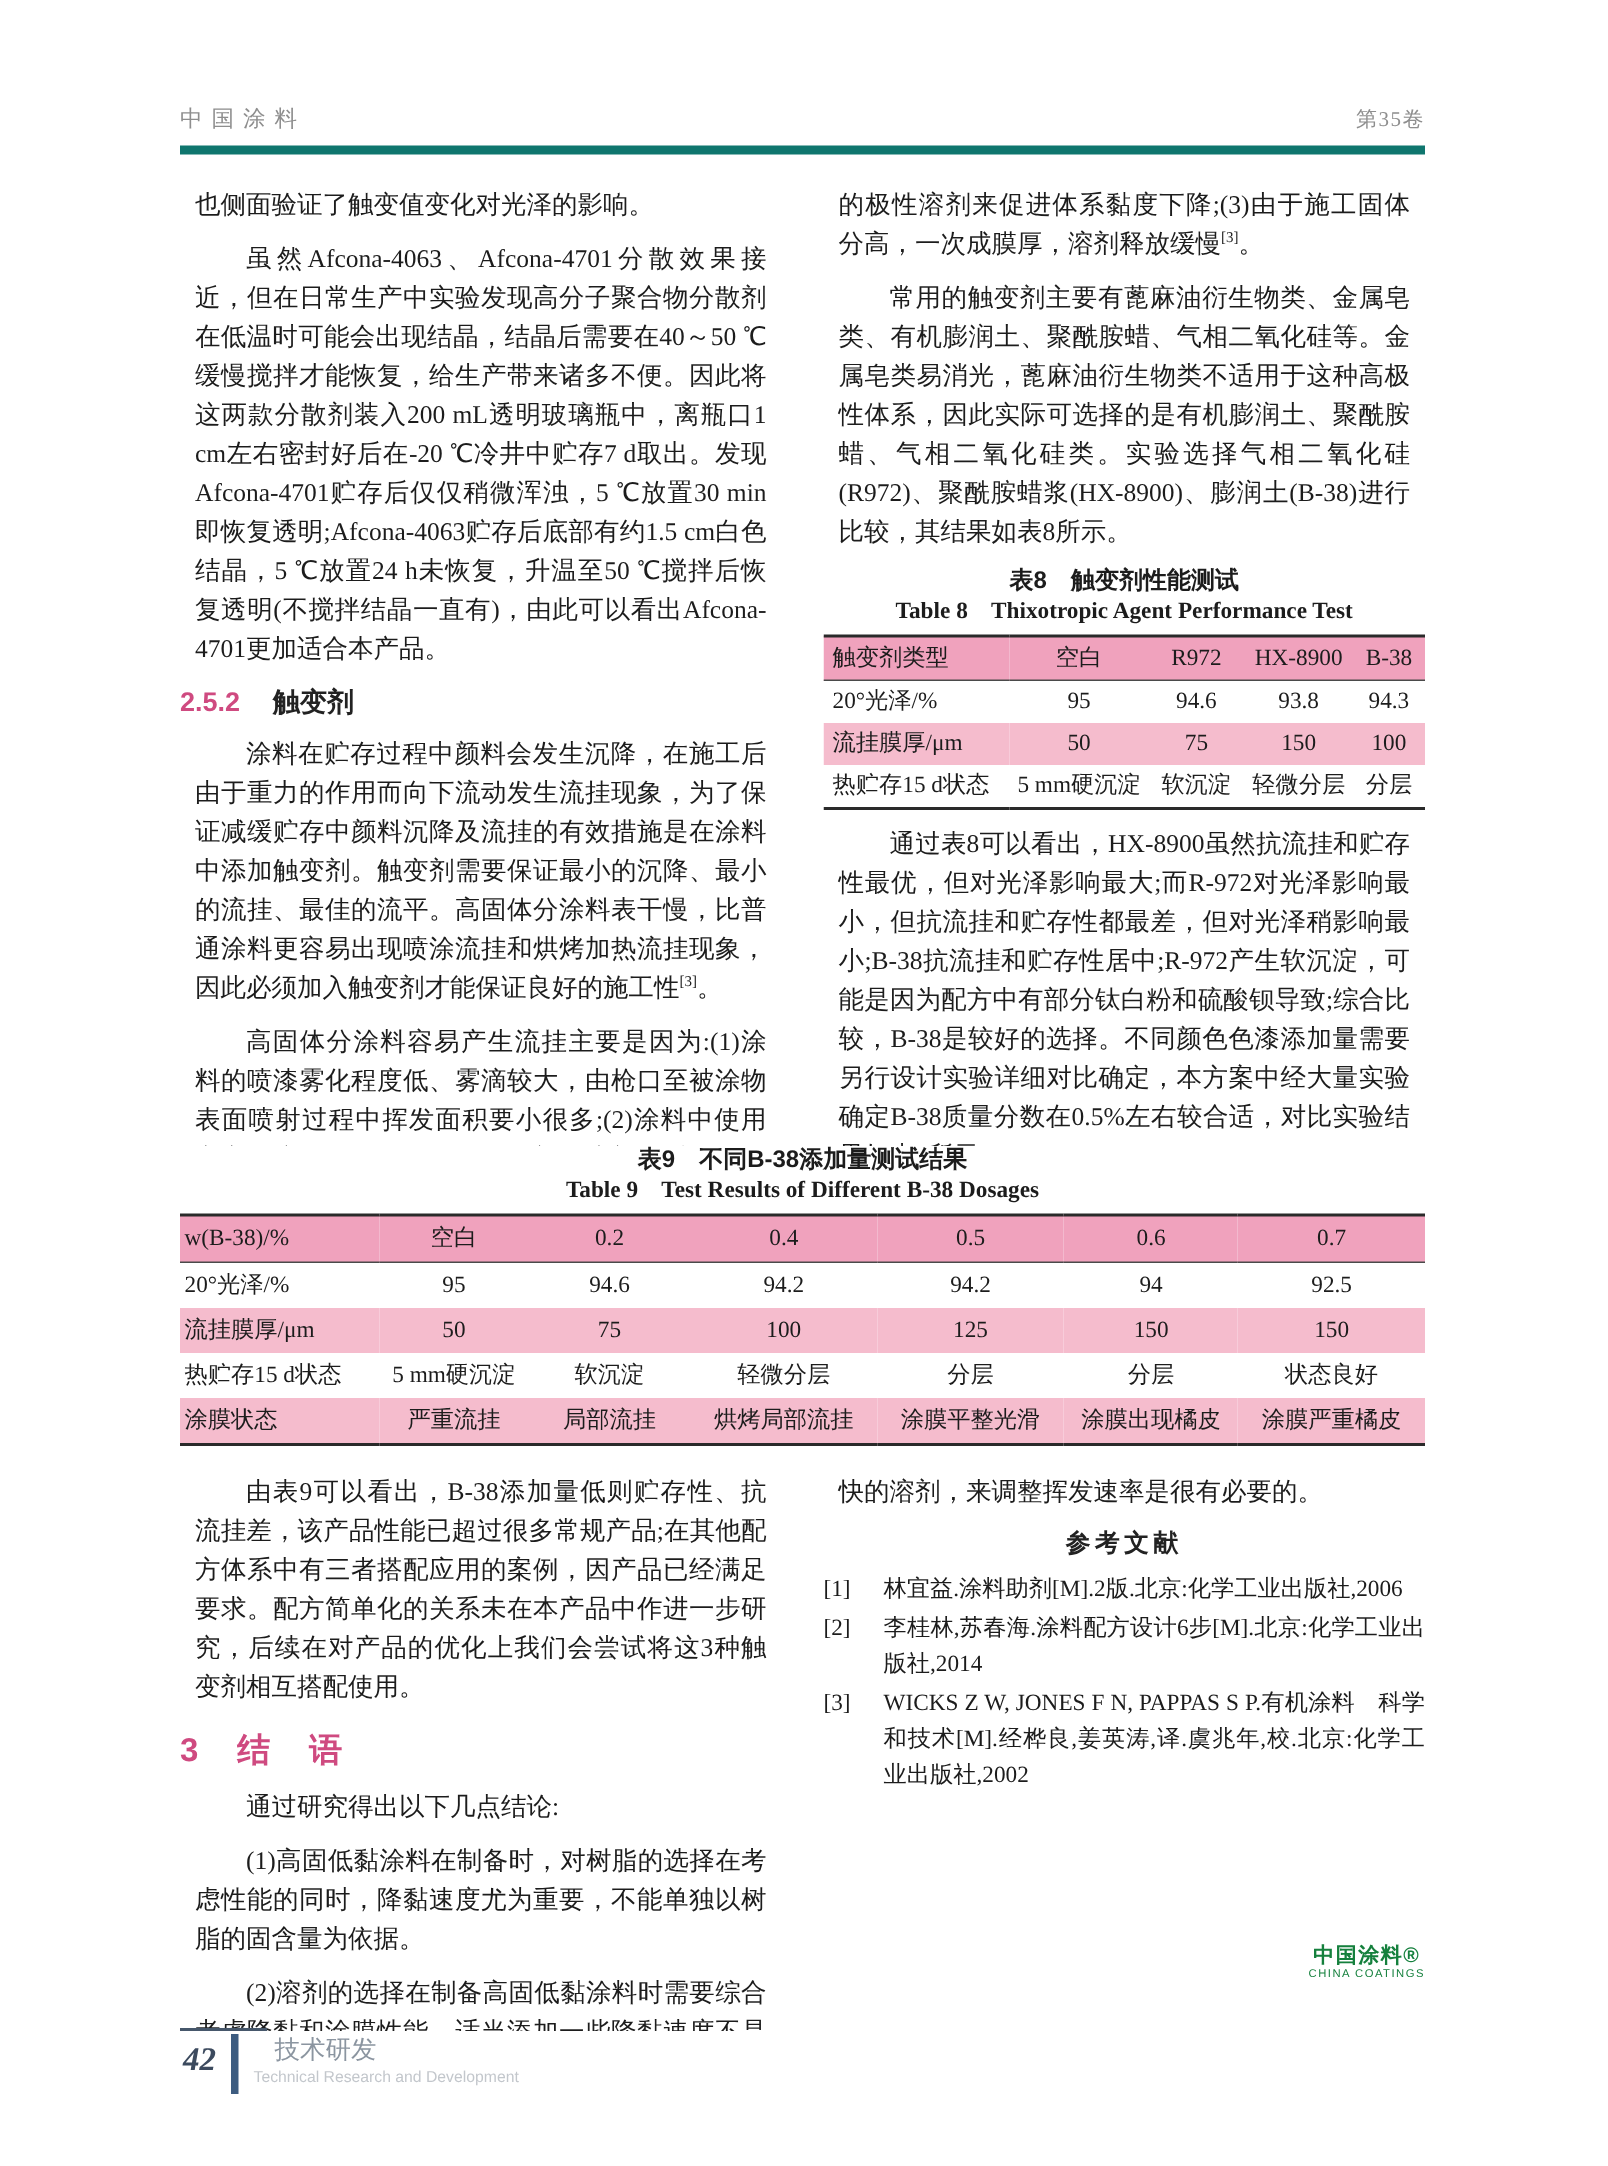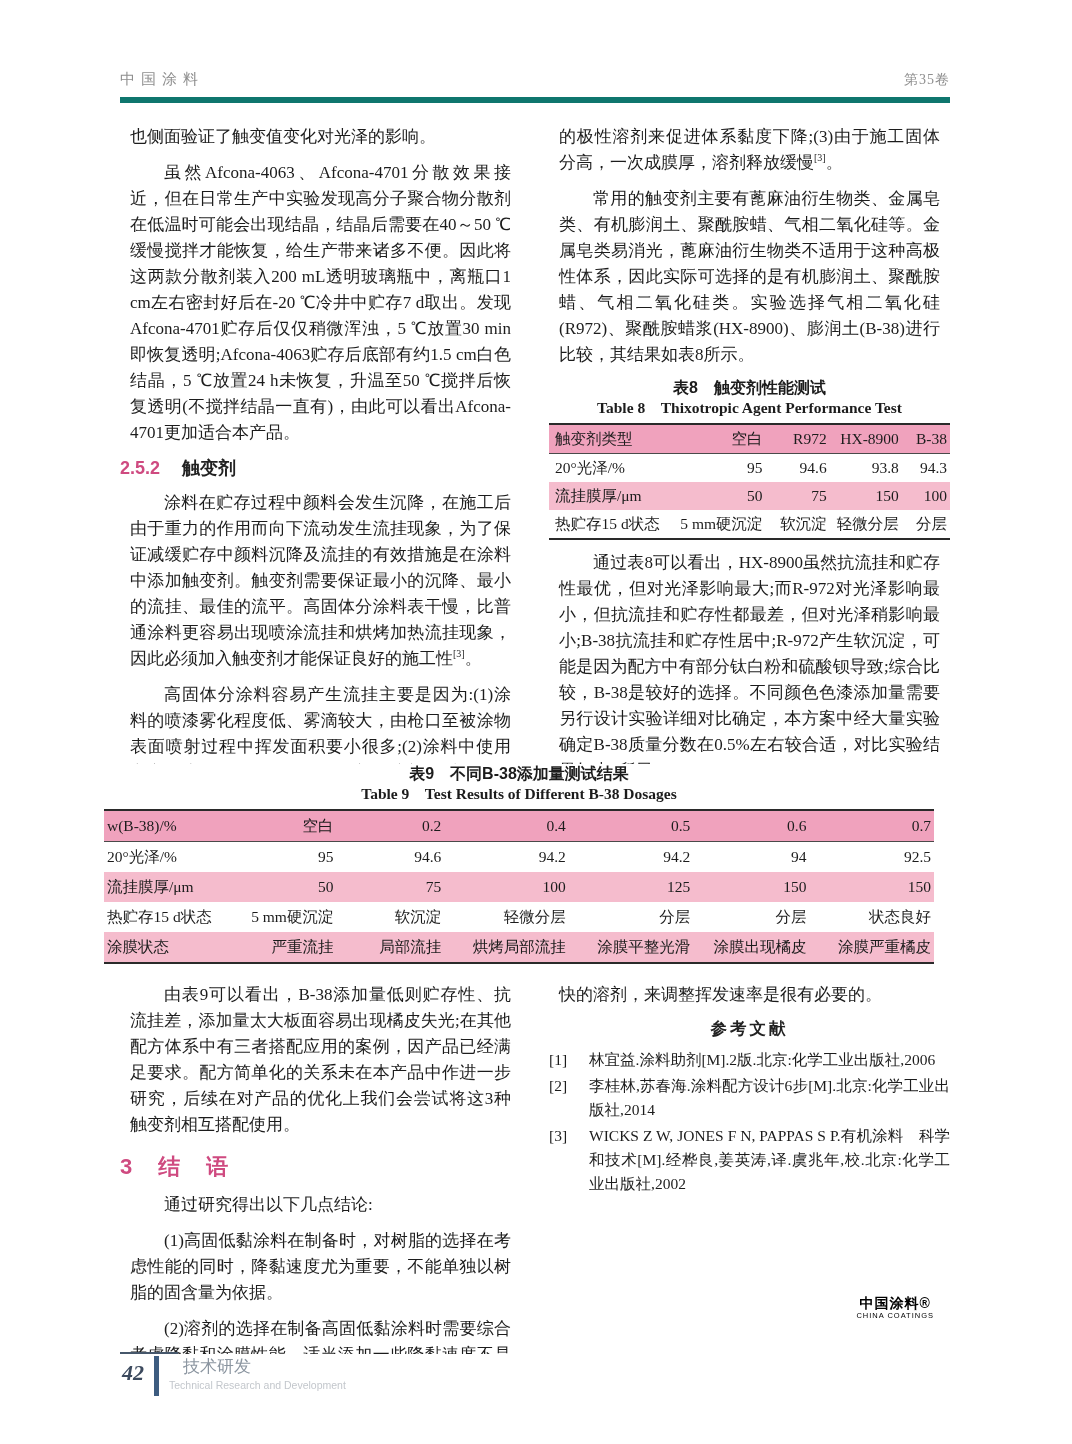--- a/index.html
+++ b/index.html
@@ -33,37 +33,37 @@
     color:#cf4a80; margin:14px 0 10px; letter-spacing:2px;
   }
   
   .tbl-cap-zh { font-family:"Liberation Sans", sans-serif; font-weight:bold; font-size:16px; line-height:20px; text-align:center; margin-top:10px; }
   .tbl-cap-en { font-family:"Liberation Serif", serif; font-weight:bold; font-size:15.5px; line-height:20px; text-align:center; margin-bottom:5px; }
   table.data-table {
     width:100%; border-collapse:collapse;
     border-top:2px solid #2a2a2a; border-bottom:2px solid #2a2a2a;
   }
   table.data-table th, table.data-table td {
-    font-weight:normal; font-size:15.5px; padding:4px 3px; text-align:right; line-height:20px;
+    font-weight:normal; font-size:15.5px; padding:4px 3px; text-align:center; line-height:20px;
   }
   table.data-table th:first-child, table.data-table td:first-child { text-align:left; padding-left:6px; }
   table.data-table thead th { background:#f0a2bd; border-bottom:1px solid #4a4a4a; }
   tr.row-pink td { background:#f5bccd; }
-  .table9-wrap { position:absolute; left:104px; top:764px; width:830px; }
+  .table9-wrap { position:absolute; left:120px; top:764px; width:830px; }
   .table9-wrap table.data-table th, .table9-wrap table.data-table td { padding:5px 3px; }
   
   .refs-title {
     font-family:"Liberation Sans", sans-serif; font-weight:bold; font-size:16.5px;
     text-align:center; letter-spacing:3px; margin:10px 0 8px; color:#222;
   }
   .ref-item { display:flex; font-size:15.5px; line-height:24px; margin-bottom:2px; }
   .ref-num { width:40px; flex:0 0 40px; }
   .ref-text { flex:1; text-align:justify; }
   
-  .brand-logo { position:absolute; right:138px; top:1296px; text-align:center; color:#000000; }
+  .brand-logo { position:absolute; right:122px; top:1296px; text-align:center; color:#15803d; }
   .logo-zh { font-family:"Liberation Sans", sans-serif; font-weight:bold; font-size:14px; letter-spacing:1px; line-height:15px; }
   .logo-en { font-family:"Liberation Sans", sans-serif; font-size:7.5px; letter-spacing:1px; line-height:10px; }
   
   .page-footer { position:absolute; left:120px; top:1352px; }
   .footer-topline { width:58px; height:2px; background:#46576b; margin-bottom:2px; }
   .footer-row { display:flex; align-items:flex-start; }
   .page-num { font-family:"Liberation Serif", serif; font-style:italic; font-weight:bold; font-size:22px; color:#3c4a5e; margin:4px 10px 0 2px; }
   .footer-bar { width:5px; height:40px; background:#3d5c80; margin-right:10px; }
   .footer-zh { font-family:"Liberation Sans", sans-serif; font-size:17px; color:#8b95a0; line-height:22px;margin-left:14px; }
   .footer-en { font-family:"Liberation Sans", sans-serif; font-size:10.5px; color:#c3c7cc; line-height:14px; }
@@ -185,21 +185,21 @@
           <td>涂膜平整光滑</td>
           <td>涂膜出现橘皮</td>
           <td>涂膜严重橘皮</td>
         </tr>
       </tbody>
     </table>
   </div>
 
   <div class="lower-cols">
     <div class="col">
-      <p>由表9可以看出，B-38添加量低则贮存性、抗流挂差，添加量太大板面容易出现橘皮失光;在其他配方体系中有三者搭配应用的案例，因产品已经满足要求。配方简单化的关系未在本产品中作进一步研究，后续在对产品的优化上我们会尝试将这3种触变剂相互搭配使用。</p>
+      <p>由表9可以看出，B-38添加量低则贮存性、抗流挂差，该产品性能已超过很多常规产品;在其他配方体系中有三者搭配应用的案例，因产品已经满足要求。配方简单化的关系未在本产品中作进一步研究，后续在对产品的优化上我们会尝试将这3种触变剂相互搭配使用。</p>
       <div class="section-heading">3　结　语</div>
       <p>通过研究得出以下几点结论:</p>
       <p>(1)高固低黏涂料在制备时，对树脂的选择在考虑性能的同时，降黏速度尤为重要，不能单独以树脂的固含量为依据。</p>
       <p>(2)溶剂的选择在制备高固低黏涂料时需要综合考虑降黏和涂膜性能，适当添加一些降黏速度不是很</p>
     </div>
 
     <div class="col">
       <p class="noindent">快的溶剂，来调整挥发速率是很有必要的。</p>
       <div class="refs-title">参考文献</div>
       <div class="ref-item">

